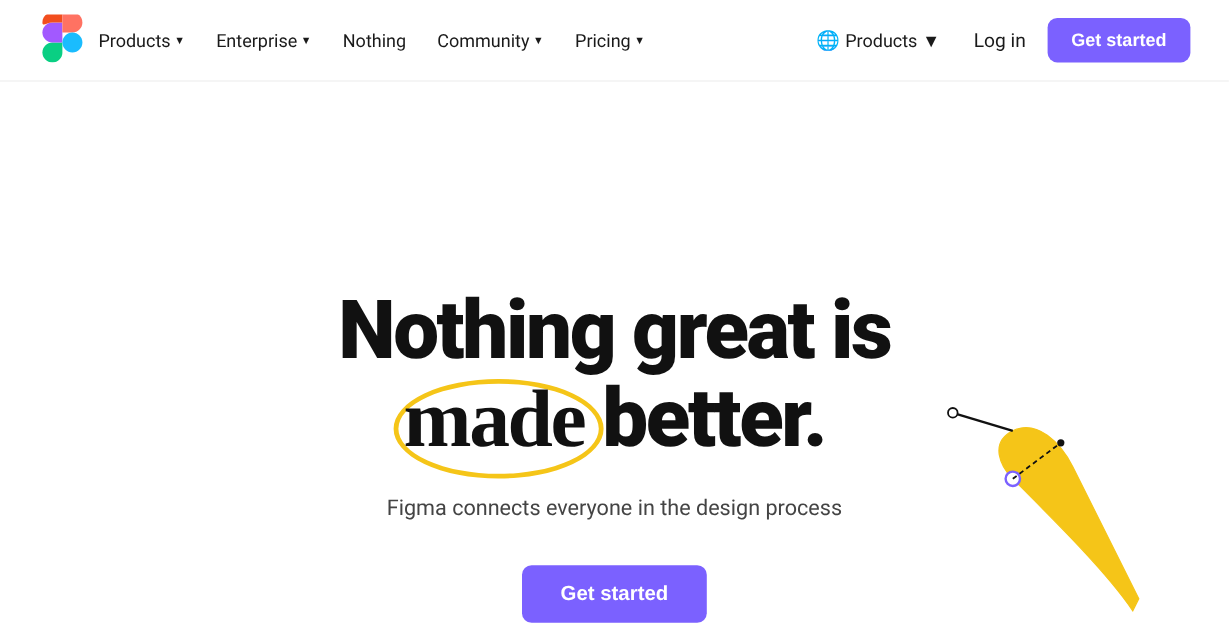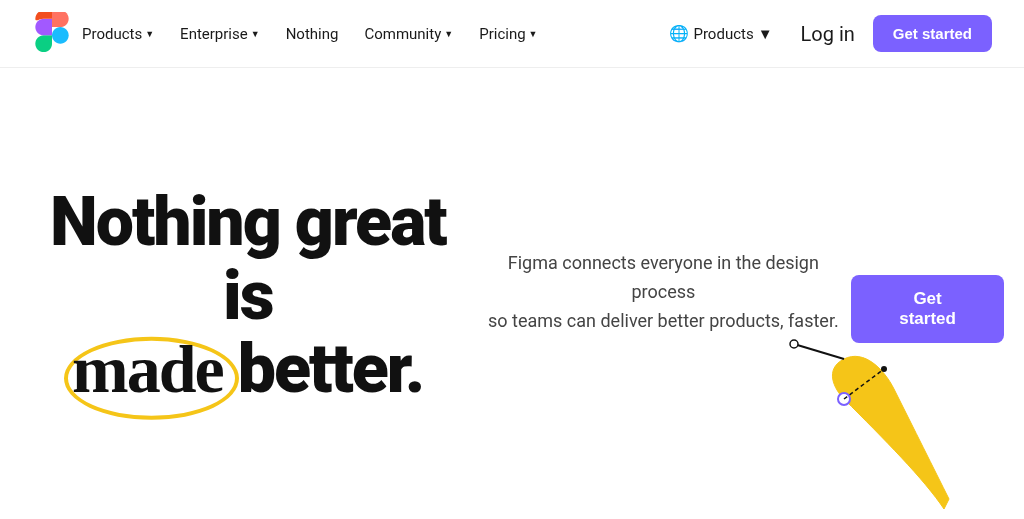--- a/index.html
+++ b/index.html
@@ -61,21 +61,21 @@
       align-items: center;
       gap: 4px;
       font-size: 15px;
       color: #1a1a1a;
       cursor: pointer;
       padding: 6px 10px;
       border-radius: 6px;
     }
 
     .nav-login {
-      font-size: 20px;
+      font-size: 16px;
       color: #1a1a1a;
       cursor: pointer;
       padding: 6px 10px;
       border-radius: 6px;
       text-decoration: none;
     }
 
     .nav-cta {
       background: #7b61ff;
       color: #fff;
@@ -84,23 +84,23 @@
       padding: 10px 20px;
       font-size: 15px;
       font-weight: 600;
       cursor: pointer;
       white-space: nowrap;
     }
 
     
     .hero {
       display: flex;
-      flex-direction: row;
-      align-items: center;
-      justify-content: center;
+      flex-direction: column;
+      align-items: center;
+      justify-content: flex-end;
       text-align: center;
       padding: 30px 20px 0;
       position: relative;
       height: calc(519px - 68px);
     }
 
     .hero-headline {
       font-size: 68px;
       font-weight: 900;
       line-height: 1.08;
@@ -218,21 +218,20 @@
 </nav>
 
 <section class="hero">
   <h1 class="hero-headline">
     <span>Nothing great is</span><br>
     <span class="word-made">made</span><span> better.</span>
   </h1>
 
   <p class="hero-sub">
     <span>Figma connects everyone in the design process</span><br>
-    <span>so teams can deliver better products, faster.</span>
   </p>
 
   <button class="hero-btn">Get started</button>
 
   <svg class="pen-illustration" viewBox="0 0 200 180" xmlns="http://www.w3.org/2000/svg">
 
     <path d="M180 170 C160 140, 120 100, 80 60 C70 50, 60 30, 80 20 C100 10, 120 30, 130 50 C150 90, 170 130, 185 160 Z" fill="#f5c518" stroke="#f5c518" stroke-width="1"></path>
 
     <line x1="80" y1="20" x2="30" y2="5" stroke="#111" stroke-width="2"></line>
 

